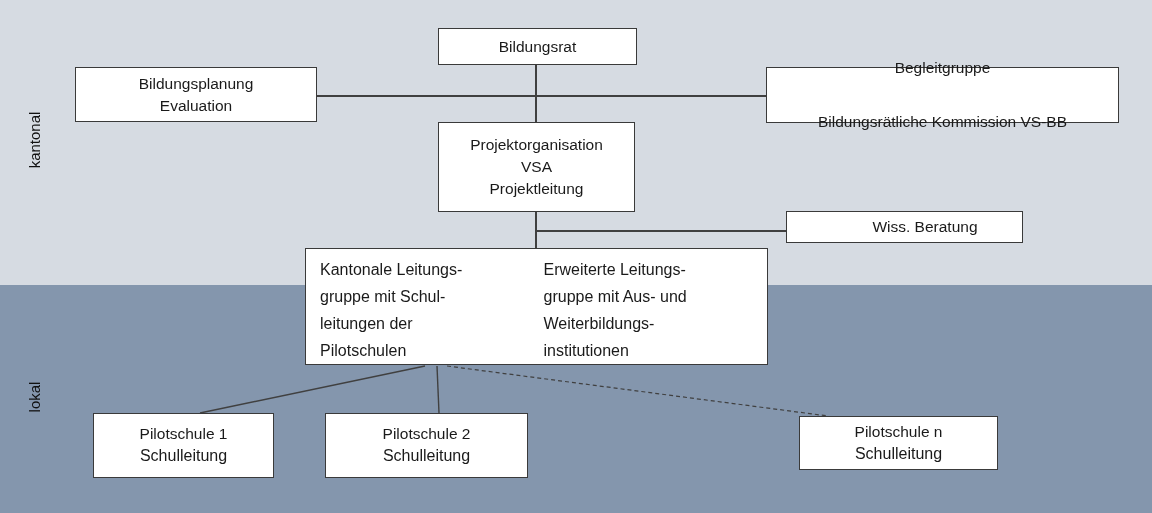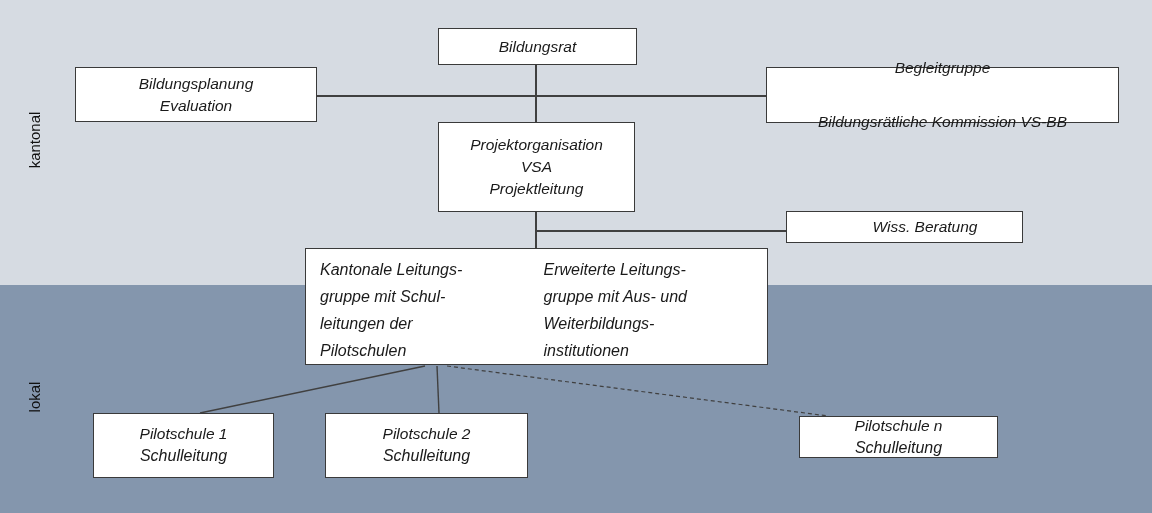--- a/index.html
+++ b/index.html
@@ -28,41 +28,41 @@
   .box {
     position:absolute;
     background: var(--box-bg, #ffffff);
     border:1.5px solid var(--box-border, #3a3a3a);
     box-sizing:border-box;
     display:flex; flex-direction:column;
     align-items:center; justify-content:center;
     text-align:center;
     font-size:15.5px; line-height:1.42;
   }
-  .box span { display:block;font-style:italic; }
+  .box span { display:block; }
 
   #box-bildungsrat        { left:438px; top:28px;  width:199px; height:37px; }
   #box-bildungsplanung    { left:75px;  top:67px;  width:242px; height:55px; }
   #box-begleitgruppe      { left:766px; top:67px;  width:353px; height:56px;gap:32px; }
   #box-projektorganisation{ left:438px; top:122px; width:197px; height:90px; }
   #box-wiss               { left:786px; top:211px; width:237px; height:32px;padding-left:41px; }
 
   #box-leitungsgruppe {
     left:305px; top:248px; width:463px; height:117px;
     flex-direction:row; align-items:flex-end; justify-content:flex-start;
     text-align:left; padding:7px 0 0 14px;
     font-size:16px; line-height:27px;
   }
   .lg-col { width:232px; }
 
   .ps-box .title    { font-size:15.5px; }
   .ps-box .subtitle { font-size:16px; }
   #box-p1 { left:93px;  top:413px; width:181px; height:65px; }
   #box-p2 { left:325px; top:413px; width:203px; height:65px; }
-  #box-pn { left:799px; top:416px; width:199px; height:42px; }
+  #box-pn { left:799px; top:416px; width:199px; height:54px; }
 
   .line { position:absolute; background: var(--connector, #404040); }
   .line.h { height:1.5px; }
   .line.v { width:1.5px; }
   #l-v1 { left:535px; top:65px;  height:57px; }
   #l-h1 { left:317px; top:95px;  width:449px; }
   #l-v2 { left:535px; top:212px; height:36px; }
   #l-h2 { left:536px; top:230px; width:250px; }
 
   svg.overlay { position:absolute; left:0; top:0; pointer-events:none; }

